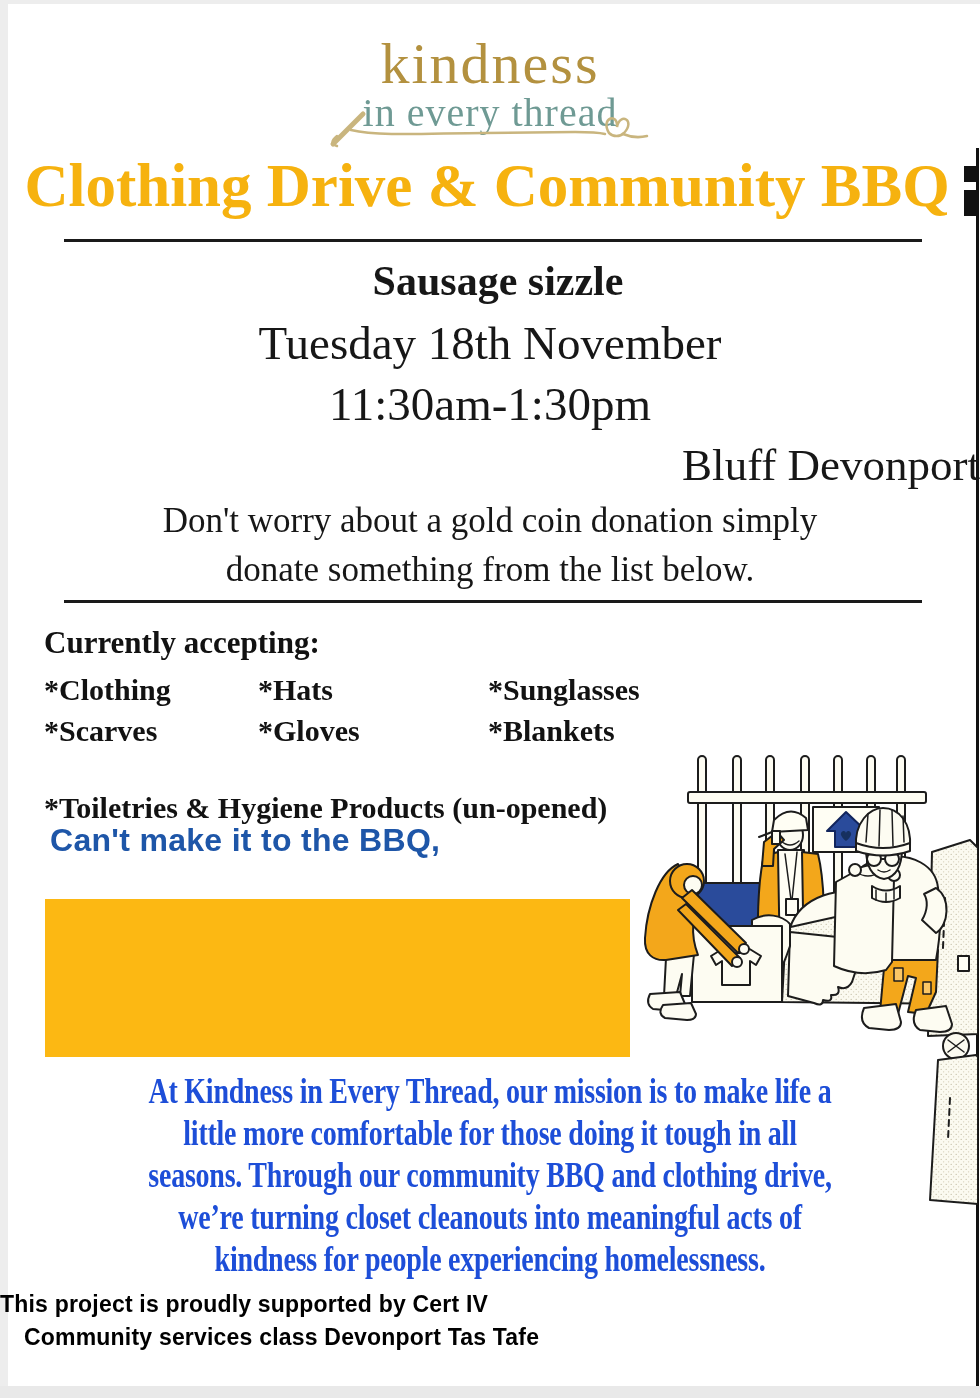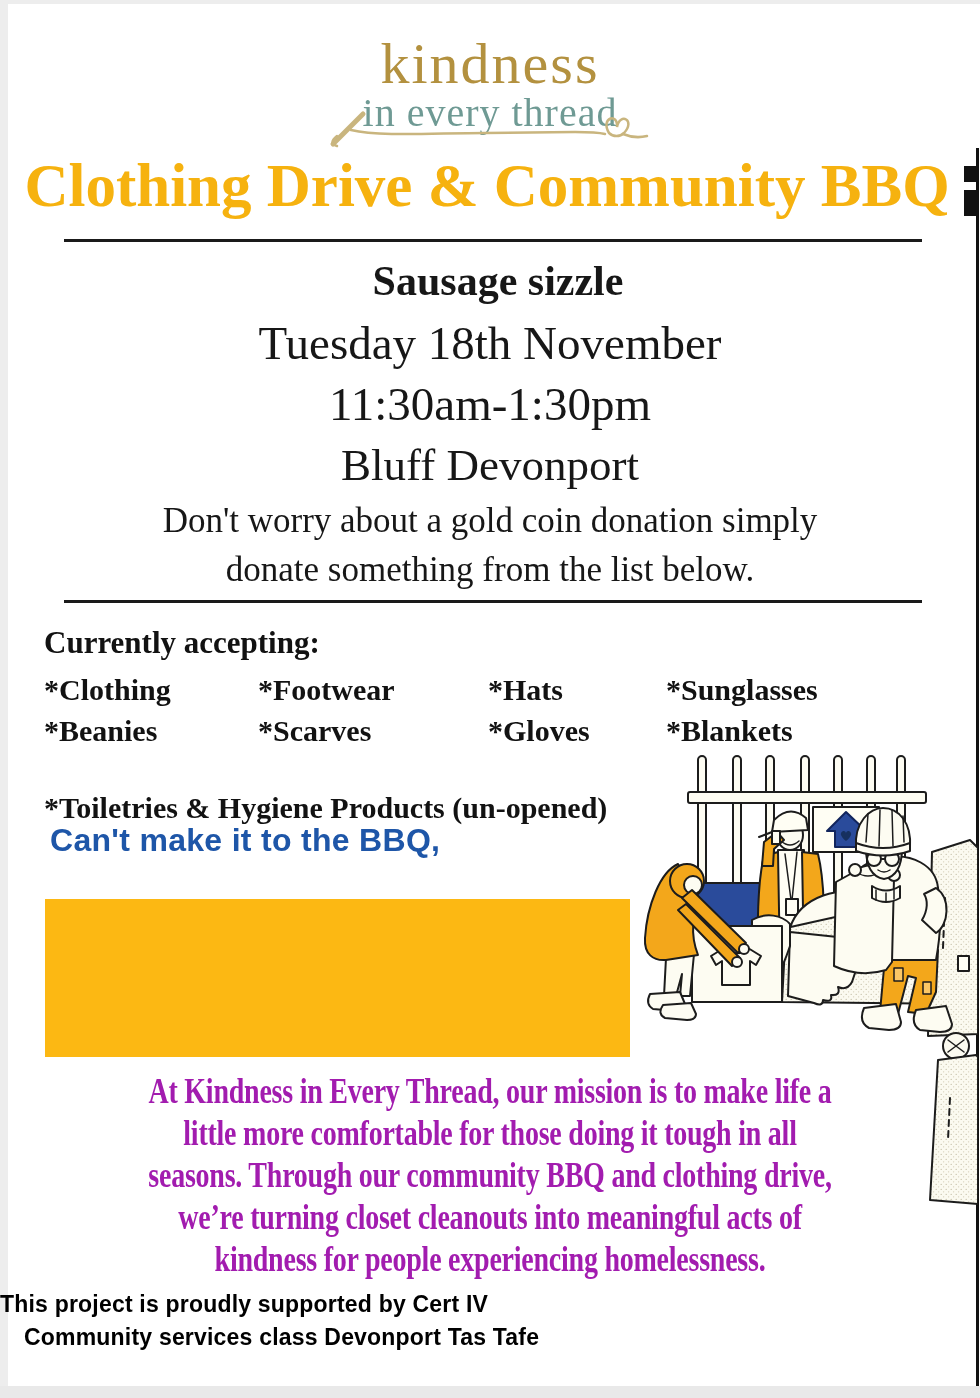--- a/index.html
+++ b/index.html
@@ -25,38 +25,38 @@
   .title{position:absolute;top:153px;left:0;right:14px;text-align:center;white-space:nowrap;
     font:700 61px/66px "Liberation Serif",serif;color:#F6B20F;padding-left:8px;}
 
   .rule{position:absolute;left:64px;width:858px;height:3px;background:#1a1a1a;}
   .rule1{top:239px;} .rule2{top:600px;}
 
   .cline{position:absolute;left:0;right:0;text-align:center;color:#171717;}
   .ev-name{top:256px;font:700 42px/50px "Liberation Serif",serif;padding-left:16px;}
   .ev-date{top:316px;font:400 47px/54px "Liberation Serif",serif;}
   .ev-time{top:377px;font:400 47px/54px "Liberation Serif",serif;}
-  .ev-loc {top:439px;font:400 45px/52px "Liberation Serif",serif;}
+  .ev-loc {top:439px;font:400 45px/52px "Liberation Serif",serif;text-align:right;}
   .note1{top:498px;font:400 35px/46px "Liberation Serif",serif;}
   .note2{top:547px;font:400 35px/46px "Liberation Serif",serif;}
 
   .acc-head{position:absolute;top:625px;left:44px;font:700 31px/36px "Liberation Serif",serif;color:#121212;}
   .acc-row{position:absolute;left:44px;display:grid;grid-template-columns:214px 230px 178px auto;
     font:700 30px/36px "Liberation Serif",serif;color:#121212;}
   .acc-row.r1{top:672px;} .acc-row.r2{top:713px;}
   .acc-full{position:absolute;top:753px;left:44px;font:700 30px/36px "Liberation Serif",serif;color:#121212;margin-top:37px;}
 
   .drop{position:absolute;color:#1E56A8;font:700 32px/36px "Liberation Sans",sans-serif;letter-spacing:.3px;}
   .drop.l1{top:822px;left:50px;}
   .drop.l2{top:864px;left:57px;font-size:31px;margin-top:36px;}
   .drop-box{position:absolute;left:45px;top:899px;width:585px;height:158px;background:#FCB813;}
 
   .illo{position:absolute;left:640px;top:748px;width:338px;height:470px;}
 
-  .mission{position:absolute;top:1071px;left:0;right:0;text-align:center;color:#a21caf;}
+  .mission{position:absolute;top:1071px;left:0;right:0;text-align:center;color:#1d4ed8;}
   .mission span{display:block;font:700 35px/42px "Liberation Serif",serif;letter-spacing:-.3px;
     transform:scaleX(.8);transform-origin:50% 50%;white-space:nowrap;}
 
   .foot{position:absolute;left:0;right:0;text-align:left;color:#000000;
     font:700 23px/33px "Liberation Sans",sans-serif;letter-spacing:.2px;}
   .foot.l1{top:1288px;} .foot.l2{top:1321px;padding-left:24px;}
 </style>
 </head>
 <body>
 
@@ -87,26 +87,24 @@
   <div class="cline ev-date">Tuesday 18th November</div>
   <div class="cline ev-time">11:30am-1:30pm</div>
   <div class="cline ev-loc">Bluff Devonport</div>
   <div class="cline note1">Don't worry about a gold coin donation simply</div>
   <div class="cline note2">donate something from the list below.</div>
   <div class="rule rule2"></div>
 
   <div class="acc-head">Currently accepting:</div>
   <div class="acc-row r1">
     <span>*Clothing</span>
-    <span>*Footwear</span>
     <span>*Hats</span>
     <span>*Sunglasses</span>
   </div>
   <div class="acc-row r2">
-    <span>*Beanies</span>
     <span>*Scarves</span>
     <span>*Gloves</span>
     <span>*Blankets</span>
   </div>
   <div class="acc-full">*Toiletries &amp; Hygiene Products (un-opened)</div>
 
   <div class="drop l1">Can't make it to the BBQ,</div>
   <div class="drop l2">Items can be dropped off here:</div>
   <div class="drop-box"></div>
 

